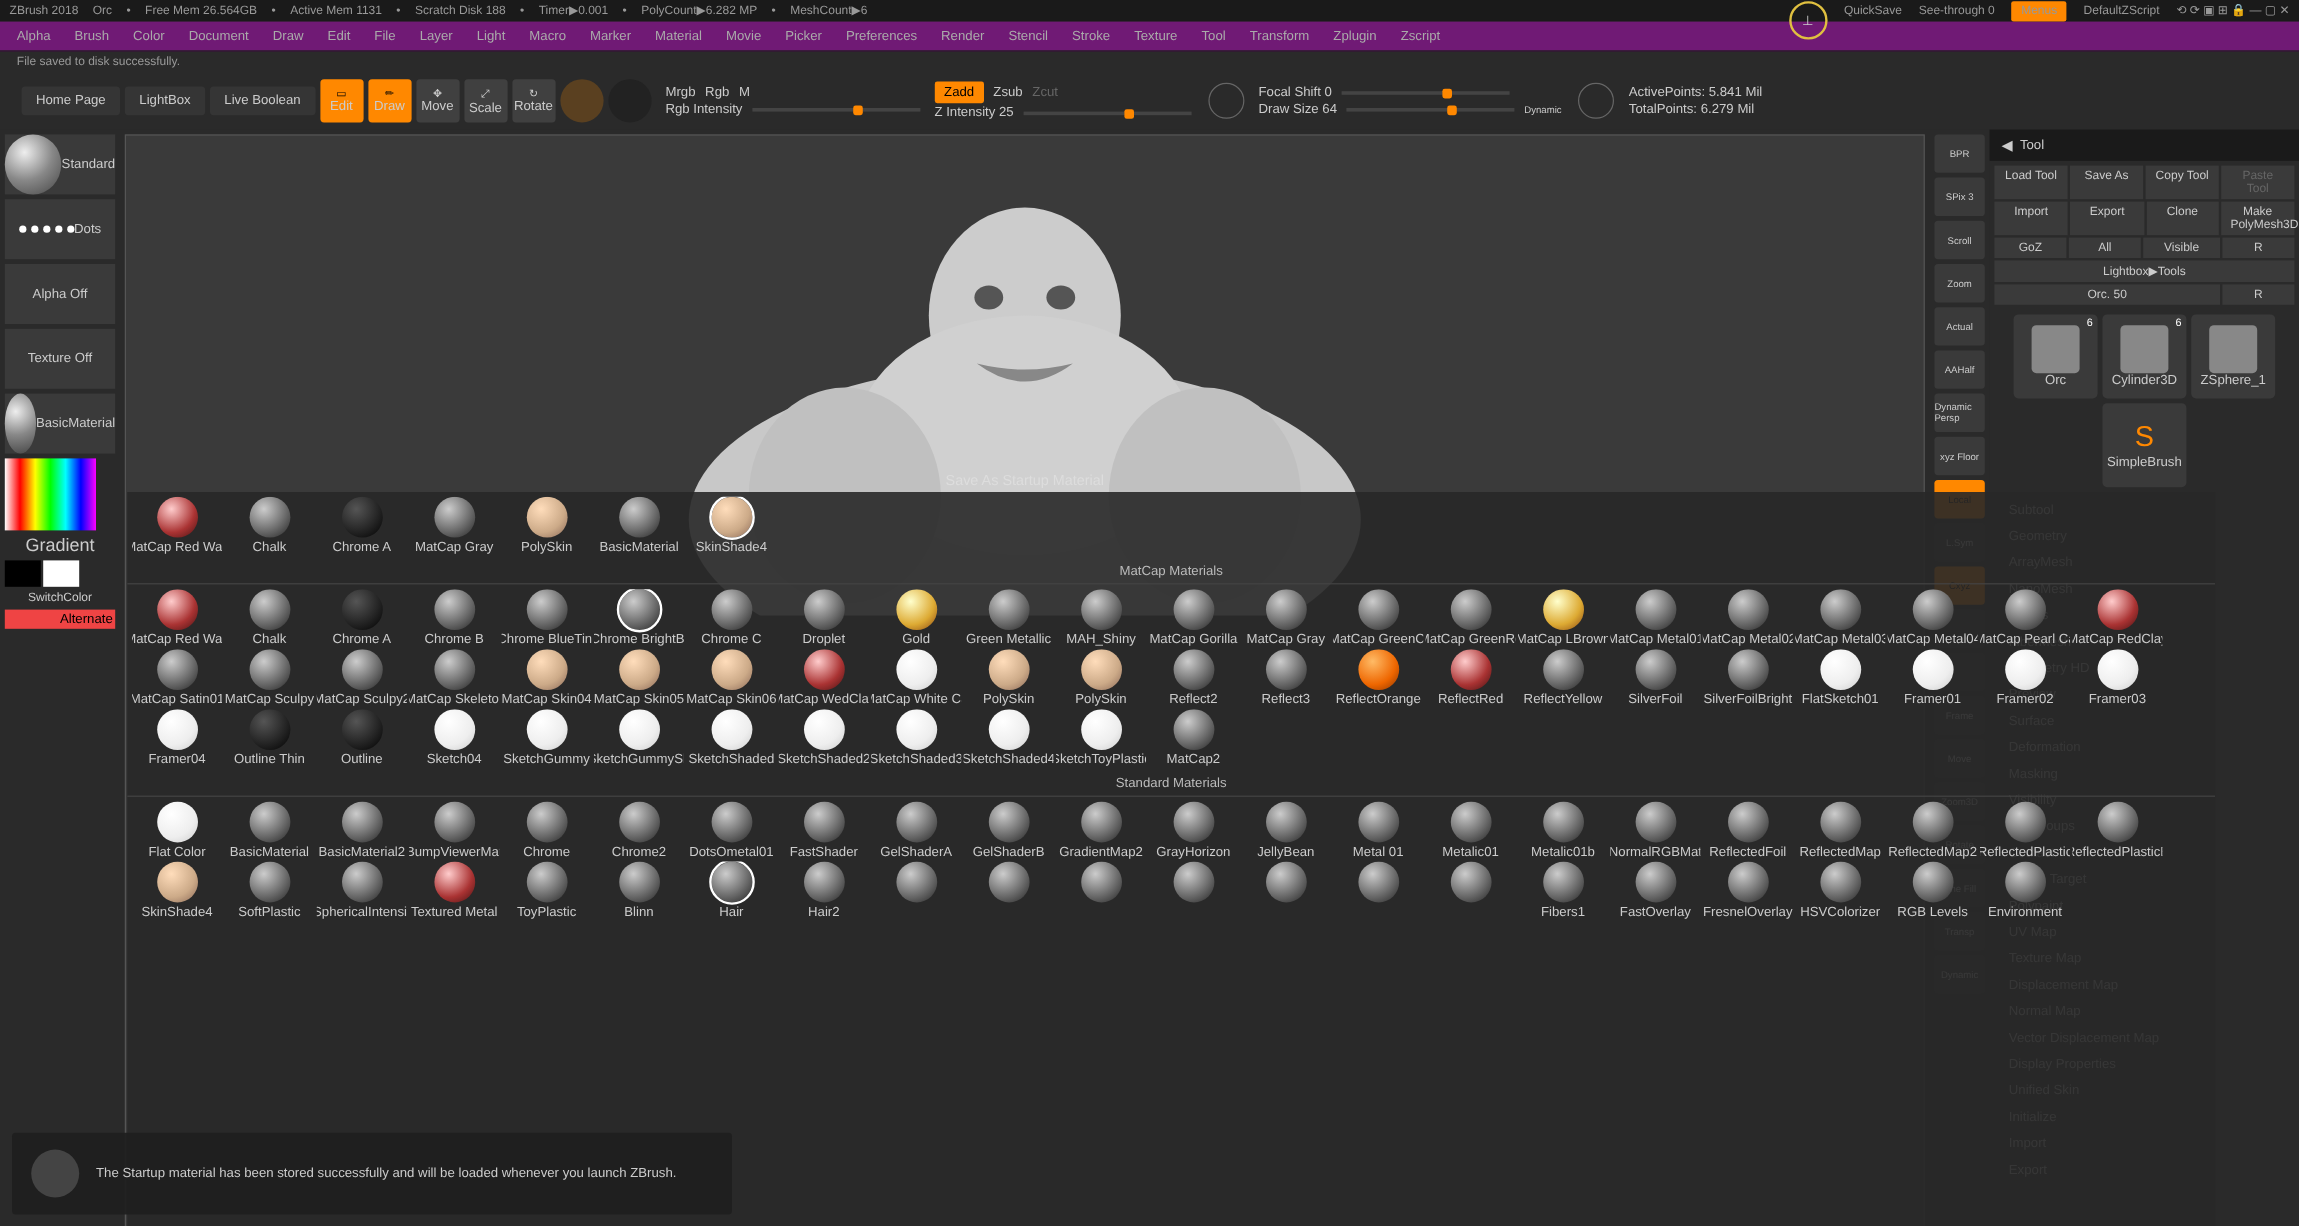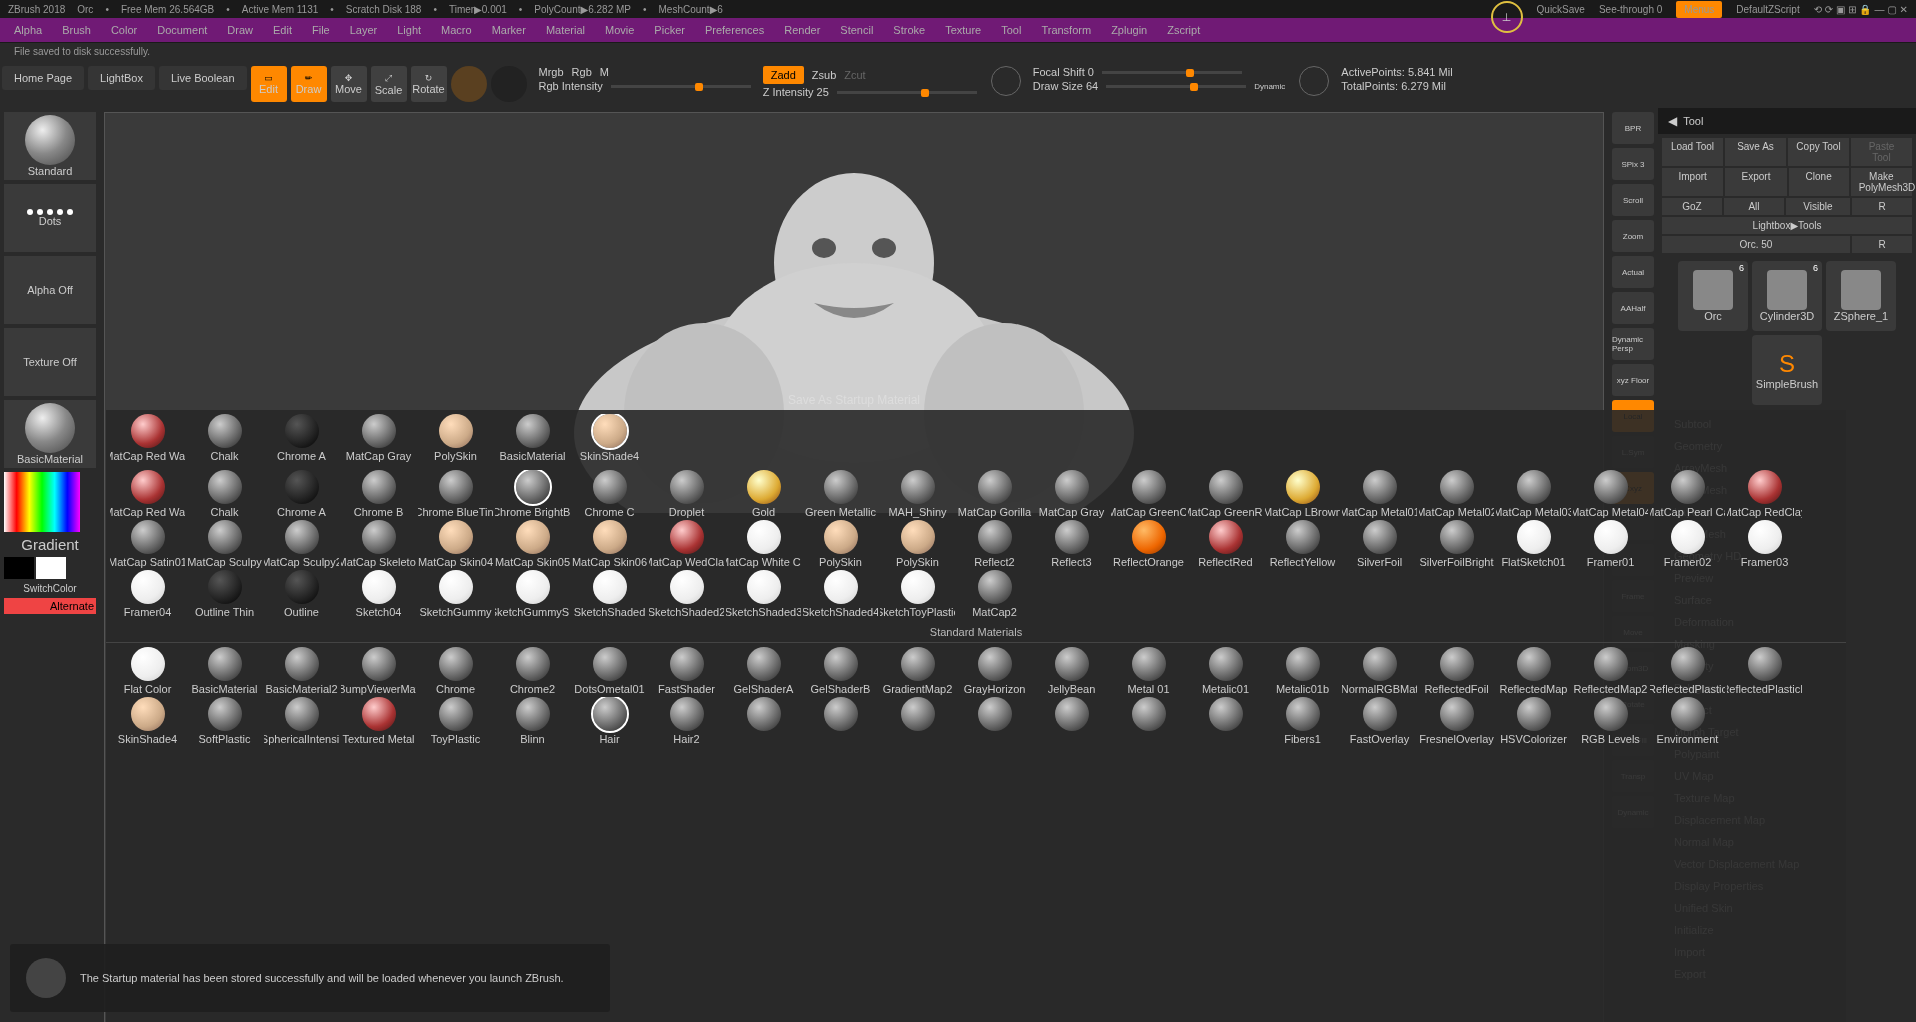--- a/index.html
+++ b/index.html
@@ -5,32 +5,32 @@
 *{margin:0;padding:0;box-sizing:border-box;font-family:Arial,sans-serif;font-size:11px;color:#ccc}
 body{background:#2a2a2a;width:1916px;height:1022px;overflow:hidden;position:relative}
 .top-bar{display:flex;align-items:center;height:18px;background:#1a1a1a;padding:0 8px;gap:12px}
 .top-bar span{color:#999;font-size:10px}
 .top-right{margin-left:auto;display:flex;gap:14px;align-items:center}
 .circle-icon{width:32px;height:32px;border:2px solid #e0c040;border-radius:50%;display:flex;align-items:center;justify-content:center;position:relative;top:8px}
 .btn-orange{background:#ff8800;color:#000;padding:3px 8px;border-radius:2px}
 .menu-bar{display:flex;gap:20px;padding:6px 14px;background:#701a75;border-bottom:1px solid #1a1a1a}
 .menu-bar span{color:#aaa;font-size:11px;cursor:pointer}
 .status-line{padding:3px 14px;color:#999;font-size:10px}
-.toolbar{display:flex;align-items:flex-start;gap:4px;padding:6px 2px;background:#2a2a2a}
+.toolbar{display:flex;align-items:center;gap:4px;padding:6px 18px;background:#2a2a2a}
 .tb-btn{background:#353535;padding:6px 12px;border-radius:3px;color:#ccc}
 .tb-icon{width:36px;height:36px;background:#404040;border-radius:3px;display:flex;flex-direction:column;align-items:center;justify-content:center;font-size:9px}
 .tb-icon.active{background:#ff8800;color:#000}
 .tb-icon.round{border-radius:50%;background:#5a4020}
 .slider-grp{display:flex;flex-direction:column;gap:2px;margin-left:8px}
 .slider-row{display:flex;gap:8px;align-items:center}
 .slider-track{width:140px;height:3px;background:#444;position:relative}
 .slider-track::after{content:'';position:absolute;width:8px;height:8px;background:#ff8800;border-radius:2px;top:-2px;left:60%}
 .main-layout{display:flex;height:calc(100% - 95px)}
 .left-panel{width:100px;display:flex;flex-direction:column;gap:4px;padding:4px}
-.lp-item{background:#3a3a3a;height:68px;display:flex;flex-direction:column;align-items:center;justify-content:center;font-size:10px;color:#ccc}
+.lp-item{background:#3a3a3a;height:50px;display:flex;flex-direction:row;align-items:center;justify-content:center;font-size:10px;color:#ccc}
 .lp-sphere{width:50px;height:50px;border-radius:50%;background:radial-gradient(circle at 35% 30%,#eee 0%,#888 50%,#444 100%)}
 .lp-dots{display:flex;gap:4px}
 .lp-dots i{width:6px;height:6px;background:#fff;border-radius:50%}
 .color-picker{width:76px;height:60px;background:linear-gradient(to right,#fff,#f00,#ff0,#0f0,#0ff,#00f,#f0f)}
 .swatch-row{display:flex;gap:2px}
 .swatch{width:30px;height:22px}
 .center-panel{flex:1;position:relative;background:#3a3a3a;border:1px solid #555;margin:4px}
 .viewport-txt{position:absolute;top:280px;left:50%;transform:translateX(-50%);color:#ddd;font-size:12px}
 .material-panel{position:absolute;left:106px;right:70px;top:410px;bottom:0;background:rgba(40,40,40,0.9);overflow-y:auto}
 .mat-header{text-align:center;padding:4px;color:#bbb;font-size:11px;border-bottom:1px solid #444}
@@ -335,20 +335,21 @@
       </div>
       <div class="mat-item">
         <div class="mat-ball "></div>
         <span>BasicMaterial</span>
       </div>
       <div class="mat-item selected">
         <div class="mat-ball skin"></div>
         <span>SkinShade4</span>
       </div>
     </div>
+  <div class="mat-header">MatCap Materials</div>
   <div class="mat-grid" id="mc-grid">
       <div class="mat-item">
         <div class="mat-ball red"></div>
         <span>MatCap Red Wax</span>
       </div>
       <div class="mat-item">
         <div class="mat-ball "></div>
         <span>Chalk</span>
       </div>
       <div class="mat-item">

